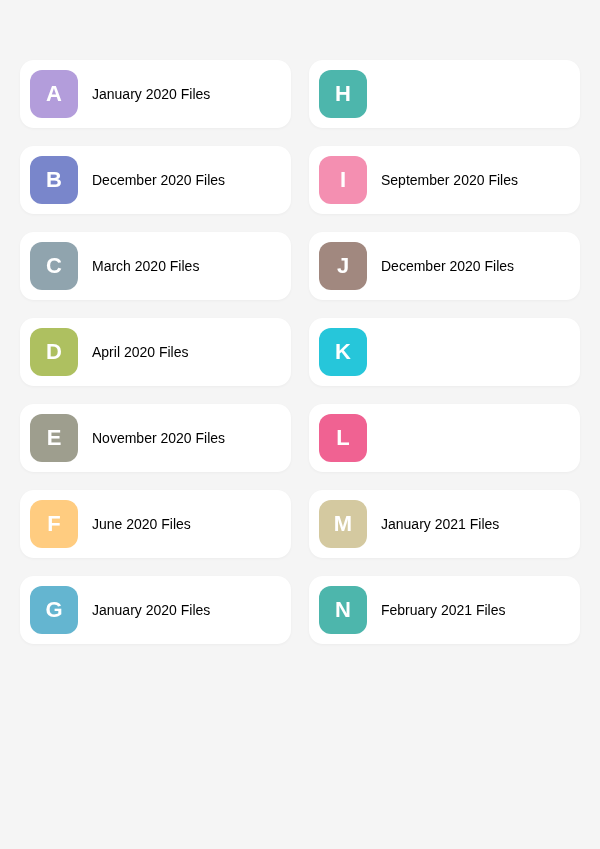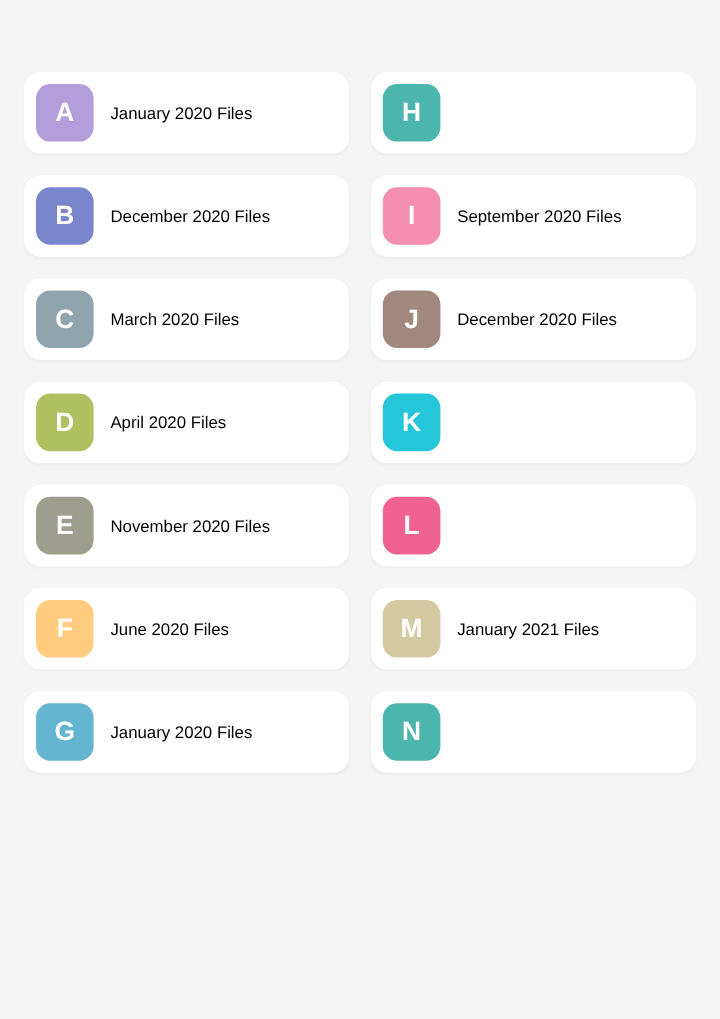--- a/index.html
+++ b/index.html
@@ -97,14 +97,15 @@
     <div class="folder-item">
       <div class="badge" style="background: rgb(212, 201, 160);">M</div>
       <span class="label">January 2021 Files</span>
     </div>
     <div class="folder-item">
       <div class="badge" style="background: rgb(100, 181, 208);">G</div>
       <span class="label">January 2020 Files</span>
     </div>
     <div class="folder-item">
       <div class="badge" style="background: rgb(77, 182, 172);">N</div>
+      <span class="label">February 2021 Files</span>
     </div>
   </div>
 
 </body></html>

